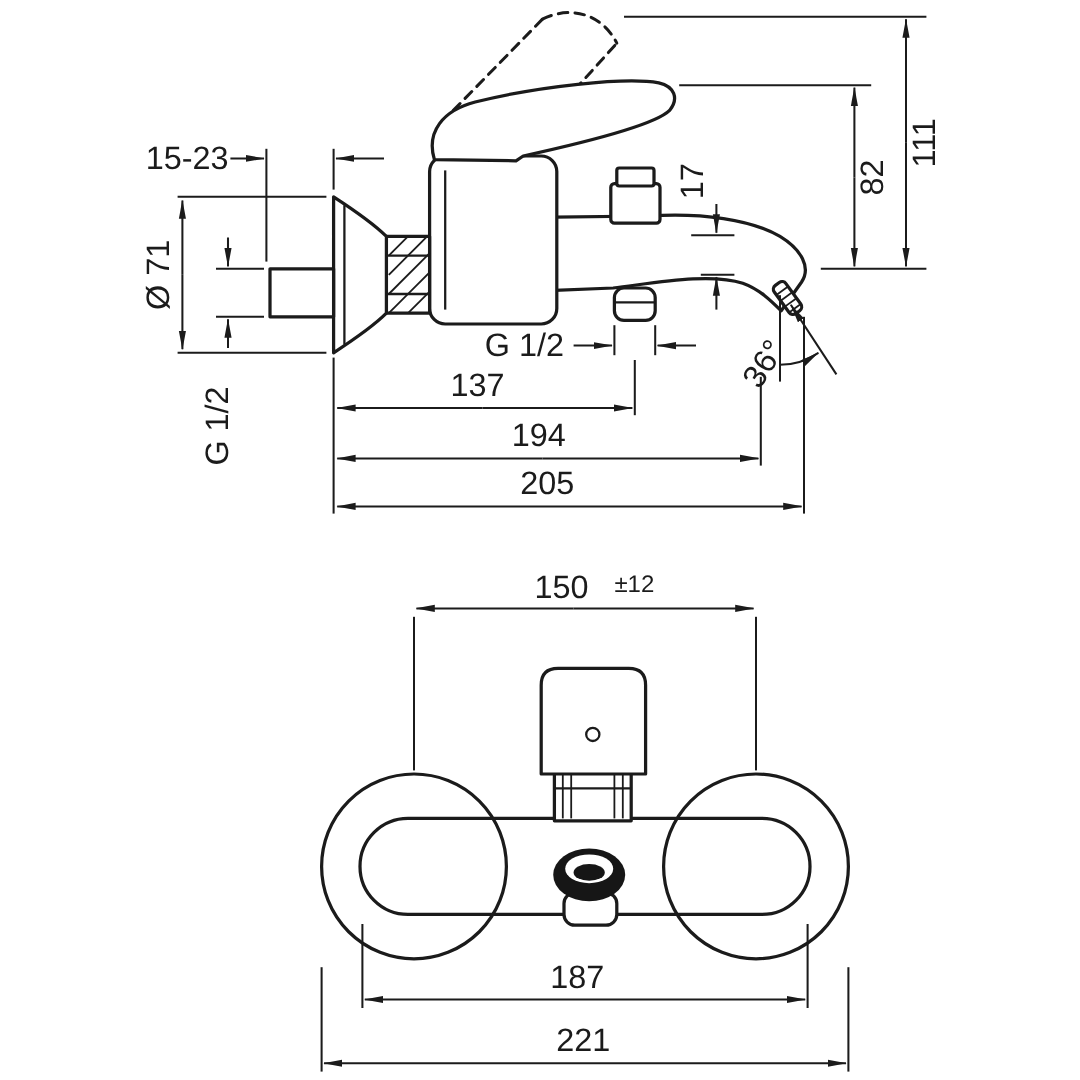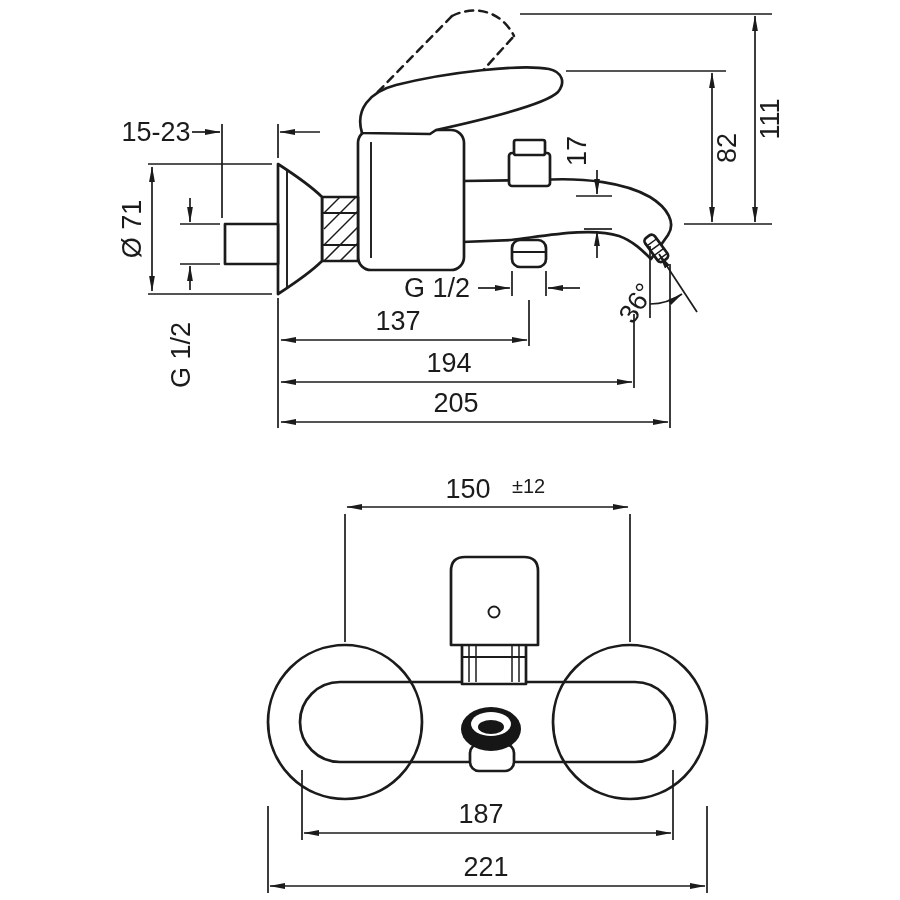--- a/index.html
+++ b/index.html
@@ -1,16 +1,16 @@
 <!DOCTYPE html>
 <html><head>
 <meta charset="utf-8">
 <style>
   html,body { margin:0; padding:0; background:#ffffff; }
-  .canvas { width:900px; height:900px; background:#ffffff; position:relative; overflow:hidden; }
+  .canvas { width:900px; height:900px; background:#ffffff; position:relative; overflow:hidden;border-radius:16px; }
   svg { display:block; }
   
   .ol  { fill:none;    stroke:#1b1b1b; stroke-width:2.7; stroke-linecap:round; stroke-linejoin:round; }
   .olf { fill:#ffffff; stroke:#1b1b1b; stroke-width:2.7; stroke-linejoin:round; }
   .mid { fill:none;    stroke:#1b1b1b; stroke-width:1.9; }
   .hat { fill:none;    stroke:#1b1b1b; stroke-width:1.5; }
   .dim { fill:none;    stroke:#1b1b1b; stroke-width:1.7; }
   .dsh { fill:none;    stroke:#1b1b1b; stroke-width:2.5; stroke-dasharray:8 6; stroke-linecap:round; }
   text { font-family:"Liberation Sans", sans-serif; font-size:27px; fill:#1b1b1b; }
   text.sm { font-size:20px; }

